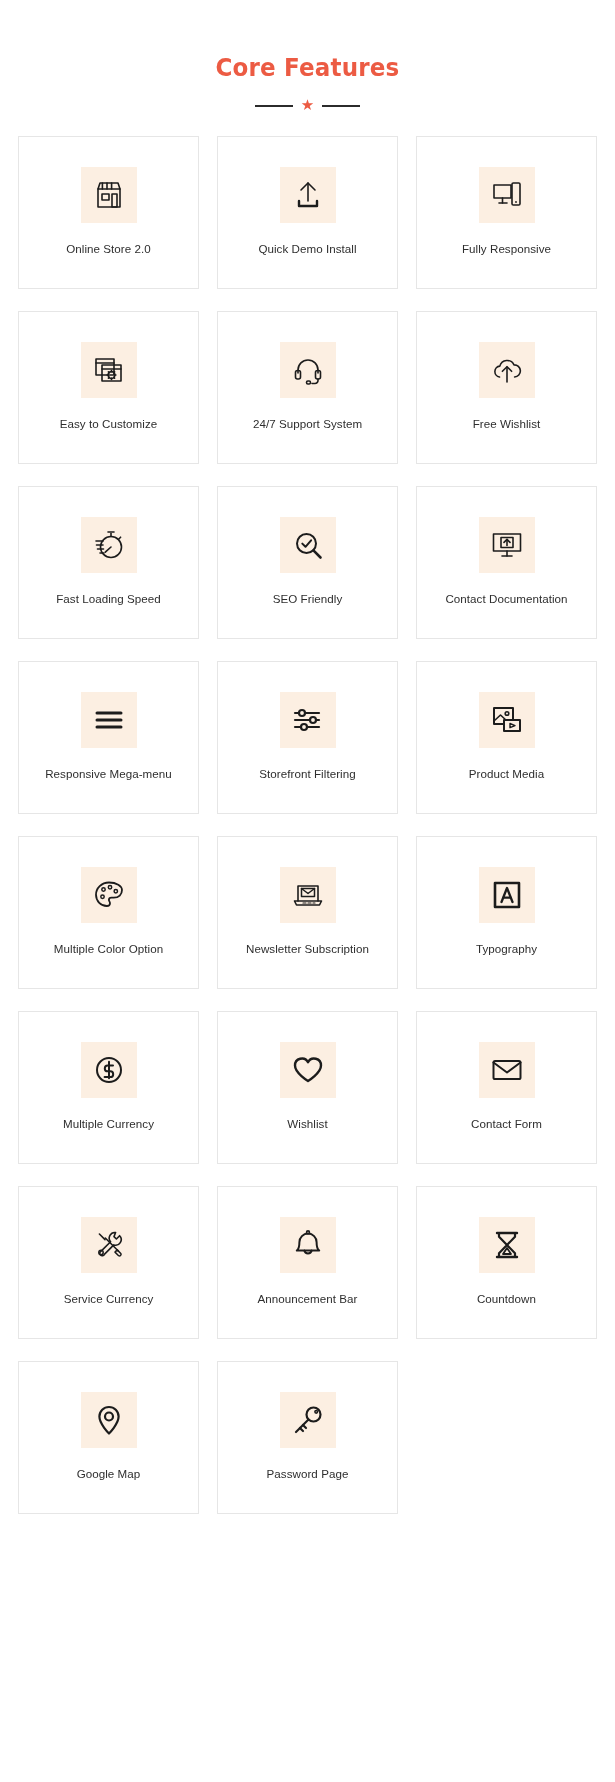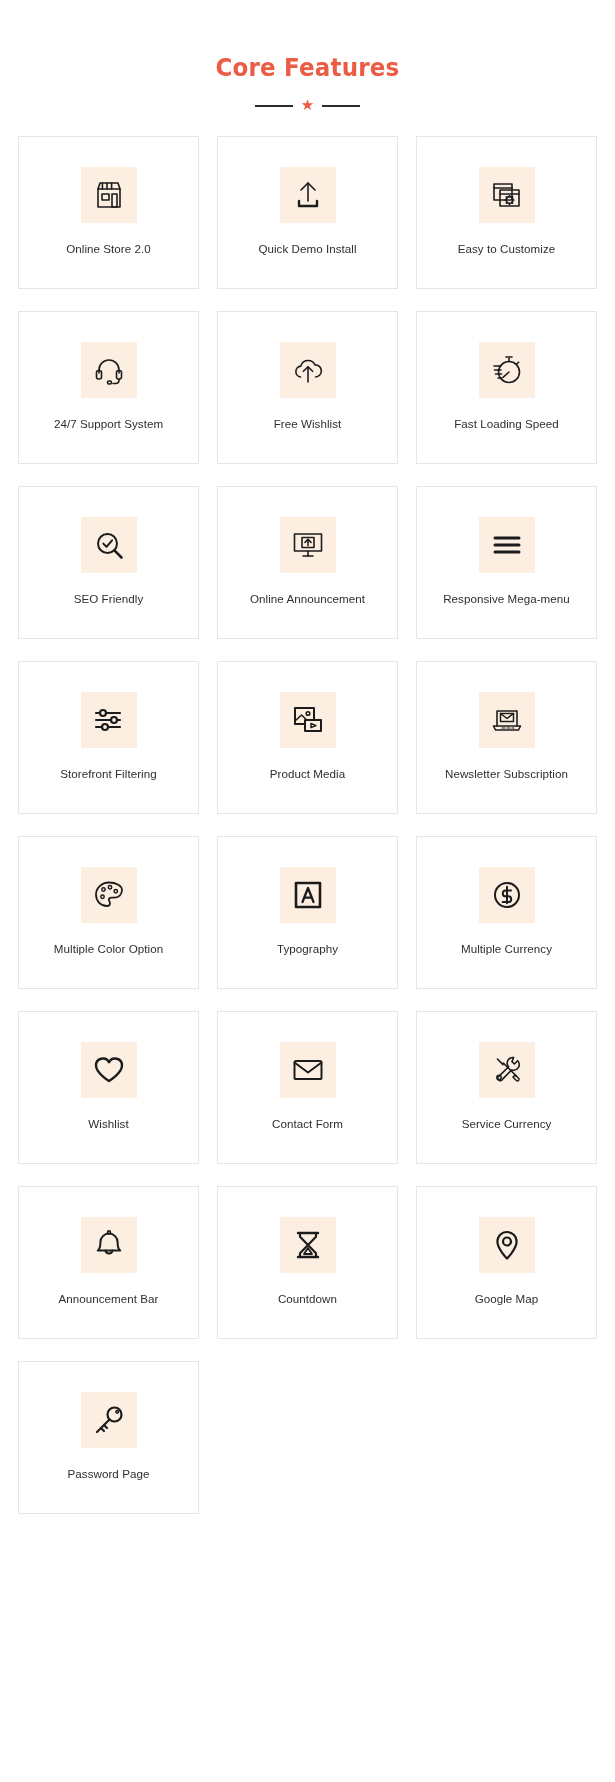--- a/index.html
+++ b/index.html
@@ -138,20 +138,32 @@
             <path d="M16 4 v18"></path>
             <path d="M9 11 L16 4 L23 11"></path>
             <path d="M7 22 v5 h18 v-5" stroke-width="2.4"></path>
           </svg>
         </div>
         <div class="feature-label">Quick Demo Install</div>
       </div>
       <div class="feature-card">
         <div class="icon-box">
           <svg viewBox="0 0 32 32">
+            <path d="M3 6 h17 v13 H3 Z"></path>
+            <path d="M8 24 h8"></path>
+            <path d="M11.5 19 v5"></path>
+            <rect x="21" y="4" width="8" height="22" rx="1.3"></rect>
+            <circle cx="25" cy="23" r="0.9" fill="#1c1c1c" stroke="none"></circle>
+          </svg>
+        </div>
+        <div class="feature-label">Fully Responsive</div>
+      </div>
+      <div class="feature-card">
+        <div class="icon-box">
+          <svg viewBox="0 0 32 32">
             <rect x="3" y="5" width="18" height="16"></rect>
             <path d="M3 9 h18"></path>
             <rect x="9" y="11" width="19" height="16"></rect>
             <path d="M9 15 h19"></path>
             <circle cx="18.5" cy="21" r="3.4"></circle>
             <path d="M18.5 16.6v1.2M18.5 24.2v1.2M14.1 21h1.2M21.7 21h1.2M15.4 17.9l.9.9M20.7 23.2l.9.9M21.6 17.9l-.9.9M16.3 23.2l-.9.9"></path>
           </svg>
         </div>
         <div class="feature-label">Easy to Customize</div>
       </div>
@@ -204,21 +216,21 @@
         <div class="icon-box">
           <svg viewBox="0 0 32 32">
             <rect x="2.5" y="5" width="27" height="17"></rect>
             <path d="M11 27 h10"></path>
             <path d="M16 22 v5"></path>
             <rect x="10" y="8.5" width="12" height="10"></rect>
             <path d="M16 16.5 V10.5"></path>
             <path d="M13 13.4 L16 10.4 L19 13.4"></path>
           </svg>
         </div>
-        <div class="feature-label">Online Announcement</div>
+        <div class="feature-label">Contact Documentation</div>
       </div>
       <div class="feature-card">
         <div class="icon-box">
           <svg viewBox="0 0 32 32">
             <path d="M4 9 h24" stroke-width="3"></path>
             <path d="M4 16 h24" stroke-width="3"></path>
             <path d="M4 23 h24" stroke-width="3"></path>
           </svg>
         </div>
         <div class="feature-label">Responsive Mega-menu</div>
@@ -244,44 +256,44 @@
             <path d="M3 17 L9.5 11 L16 17"></path>
             <rect x="13" y="16" width="16" height="11" stroke-width="2" fill="#fcefe2"></rect>
             <path d="M19 19.5 L24 21.6 L19 23.7 Z" stroke-width="1.4"></path>
           </svg>
         </div>
         <div class="feature-label">Product Media</div>
       </div>
       <div class="feature-card">
         <div class="icon-box">
           <svg viewBox="0 0 32 32">
+            <path d="M16 3.5 C8.5 3.5 3 9 3 15.8 c0 6.4 5 11.2 10.8 11.2 2 0 3.2-1.2 3.2-2.8 0-1.5-1.1-2-1.1-3.2 0-1.3 1-2.3 2.6-2.3 h2.3 c5 0 8.2-3.2 8.2-7.6 C29 6.9 23.4 3.5 16 3.5 Z" stroke-width="1.8"></path>
+            <circle cx="10.5" cy="10.5" r="1.7" stroke-width="1.5"></circle>
+            <circle cx="17" cy="8.2" r="1.7" stroke-width="1.5"></circle>
+            <circle cx="22.8" cy="12.2" r="1.7" stroke-width="1.5"></circle>
+            <circle cx="9.5" cy="17.8" r="1.7" stroke-width="1.5"></circle>
+          </svg>
+        </div>
+        <div class="feature-label">Multiple Color Option</div>
+      </div>
+      <div class="feature-card">
+        <div class="icon-box">
+          <svg viewBox="0 0 32 32">
             <path d="M6 22 V7 h20 v15"></path>
             <path d="M2.5 22 h27 l-2 4 H4.5 Z"></path>
             <path d="M9.5 9.5 h13 v8 h-13 Z" stroke-width="1.5"></path>
             <path d="M9.5 9.5 L16 14.5 L22.5 9.5" stroke-width="1.5"></path>
             <path d="M11 24 h3M16 24 h3M21 24 h2" stroke-width="1.2"></path>
           </svg>
         </div>
         <div class="feature-label">Newsletter Subscription</div>
       </div>
       <div class="feature-card">
         <div class="icon-box">
           <svg viewBox="0 0 32 32">
-            <path d="M16 3.5 C8.5 3.5 3 9 3 15.8 c0 6.4 5 11.2 10.8 11.2 2 0 3.2-1.2 3.2-2.8 0-1.5-1.1-2-1.1-3.2 0-1.3 1-2.3 2.6-2.3 h2.3 c5 0 8.2-3.2 8.2-7.6 C29 6.9 23.4 3.5 16 3.5 Z" stroke-width="1.8"></path>
-            <circle cx="10.5" cy="10.5" r="1.7" stroke-width="1.5"></circle>
-            <circle cx="17" cy="8.2" r="1.7" stroke-width="1.5"></circle>
-            <circle cx="22.8" cy="12.2" r="1.7" stroke-width="1.5"></circle>
-            <circle cx="9.5" cy="17.8" r="1.7" stroke-width="1.5"></circle>
-          </svg>
-        </div>
-        <div class="feature-label">Multiple Color Option</div>
-      </div>
-      <div class="feature-card">
-        <div class="icon-box">
-          <svg viewBox="0 0 32 32">
             <rect x="4" y="4" width="24" height="24" stroke-width="2.6"></rect>
             <path d="M10.5 23 L16 9 L21.5 23" stroke-width="2.3"></path>
             <path d="M12.6 18.6 h6.8" stroke-width="2.3"></path>
           </svg>
         </div>
         <div class="feature-label">Typography</div>
       </div>
       <div class="feature-card">
         <div class="icon-box">
           <svg viewBox="0 0 32 32">

